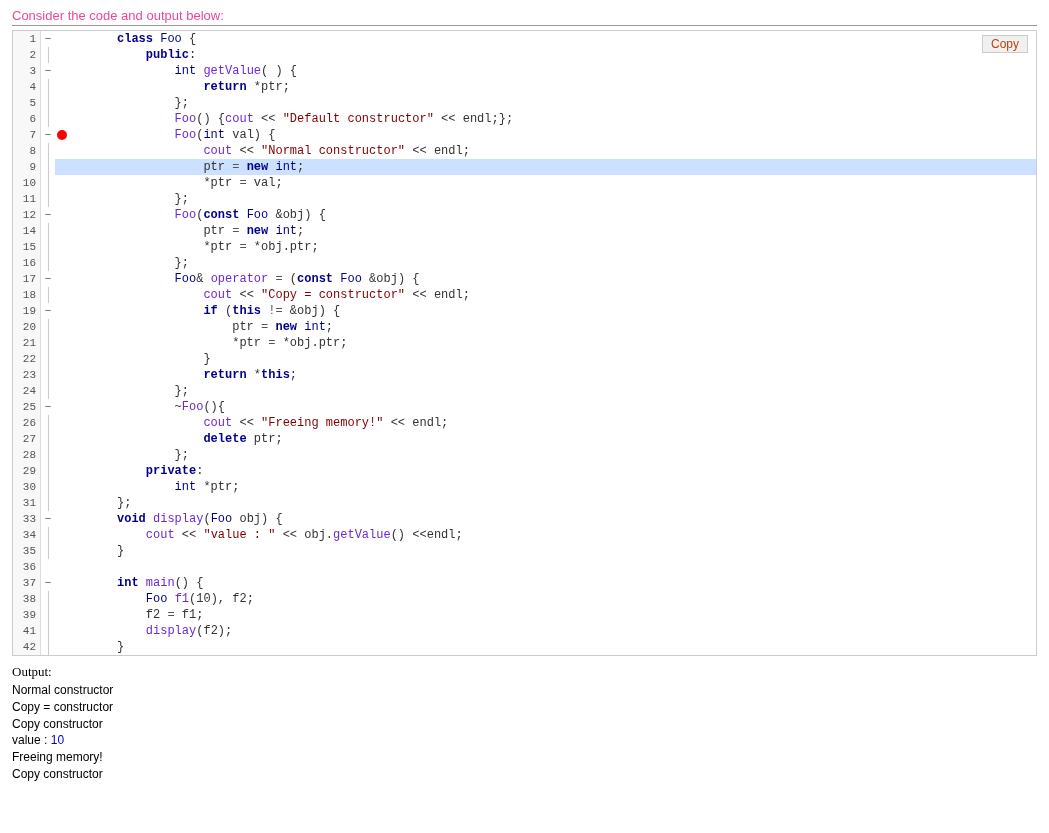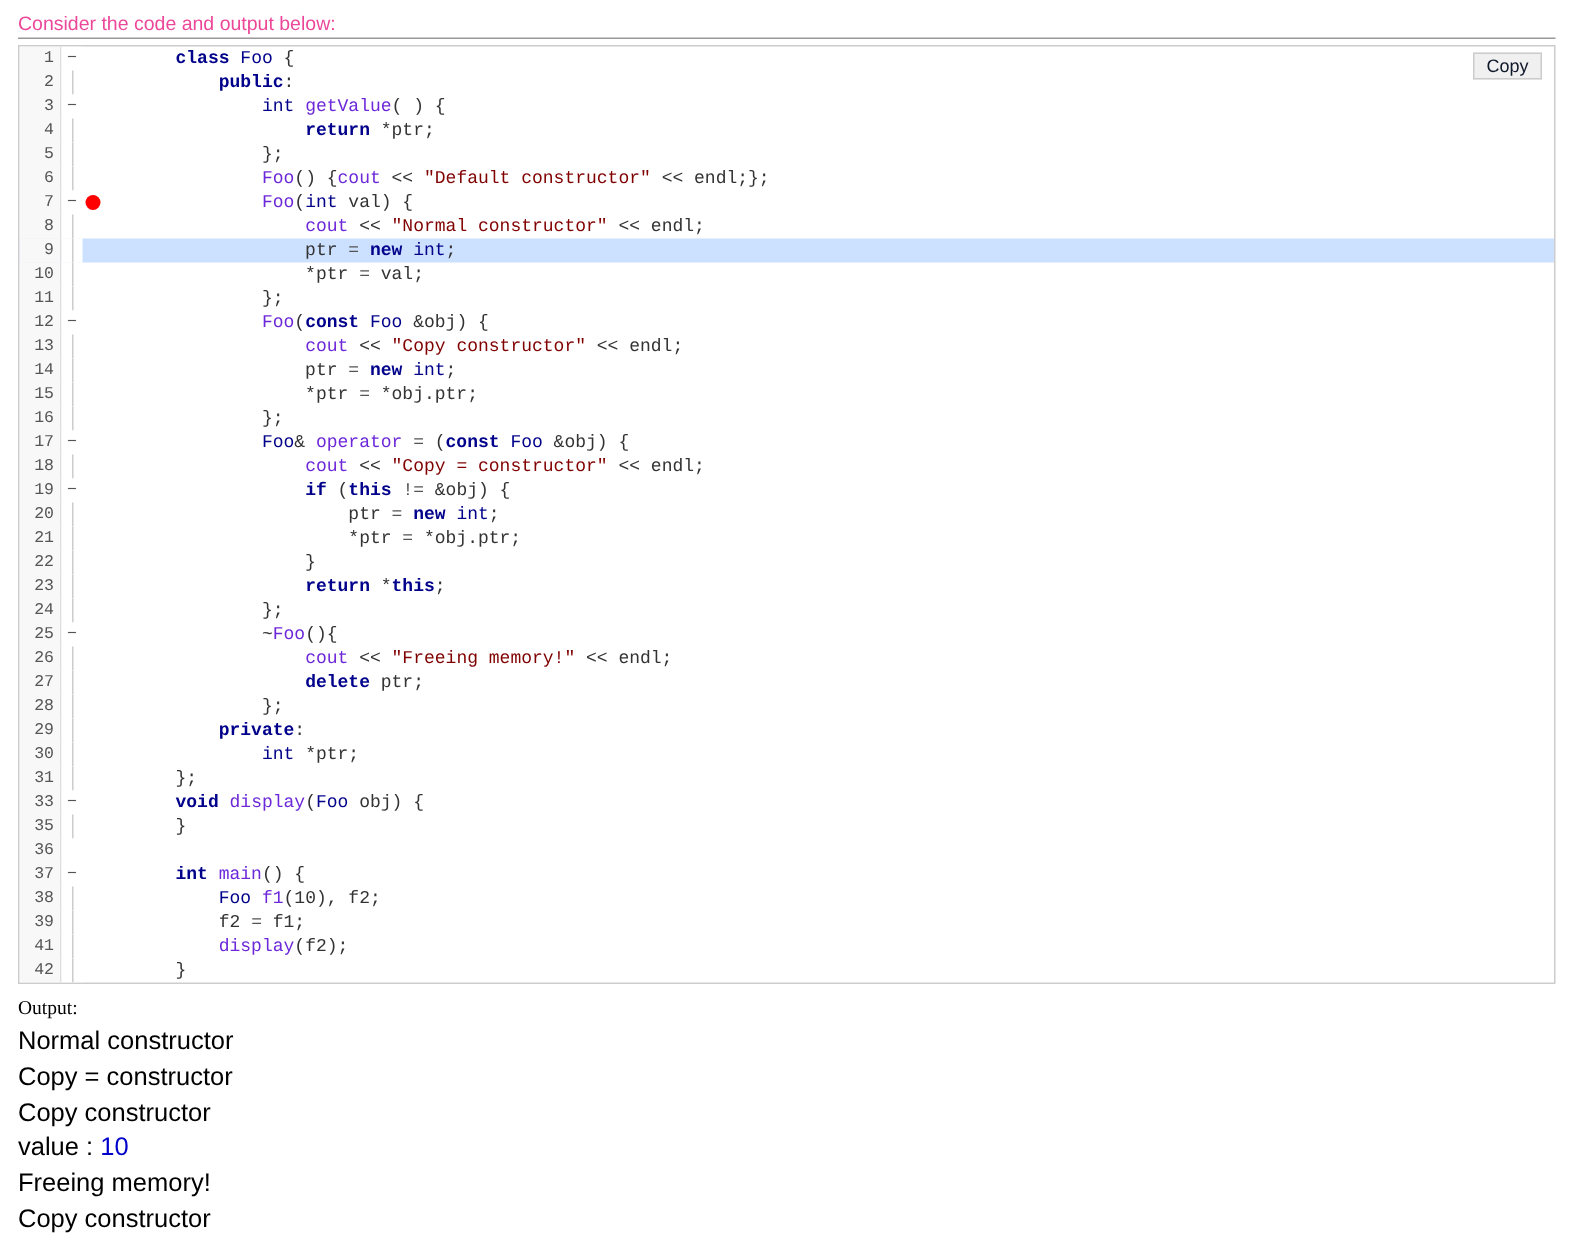--- a/index.html
+++ b/index.html
@@ -31,21 +31,21 @@
 
     .copy-btn {
       position: absolute;
       top: 4px;
       right: 8px;
       font-size: 12px;
       background: #f0f0f0;
       border: 1px solid #ccc;
       padding: 1px 8px;
       cursor: pointer;
-      color: #0f172a;
+      color: #c2410c;
       z-index: 10;
     }
 
     .code-line {
       display: flex;
       align-items: stretch;
       min-height: 16px;
       line-height: 16px;
     }
 
@@ -126,21 +126,21 @@
     }
 
     .output-label {
       font-weight: normal;
       color: #000;
       margin-bottom: 2px;
       font-family: Liberation Serif, serif;
     }
 
     .output-line {
-      font-size: 17px;
+      font-size: 12px;
       color: #000;
       line-height: 1.4;
     }
 
     .output-line .blue-text {
       color: #0000cc;
     }
   </style>
 </head>
 <body>
@@ -242,28 +242,20 @@
       </div>
       <div class="code-line">
         <div class="line-num">12</div>
         <div class="fold-area">
           <span class="fold-minus">−</span>
         </div>
         <div class="breakpoint"></div>
         <div class="code-content">        <span class="fn">Foo</span>(<span class="kw">const</span> <span class="cls">Foo</span> &amp;obj) {</div>
       </div>
       <div class="code-line">
-        <div class="line-num">13</div>
-        <div class="fold-area">
-          <div class="fold-line"></div>
-        </div>
-        <div class="breakpoint"></div>
-        <div class="code-content">            <span class="fn">cout</span> &lt;&lt; <span class="str">"Copy constructor"</span> &lt;&lt; endl;</div>
-      </div>
-      <div class="code-line">
         <div class="line-num">14</div>
         <div class="fold-area">
           <div class="fold-line"></div>
         </div>
         <div class="breakpoint"></div>
         <div class="code-content">            ptr <span class="op">=</span> <span class="kw">new</span> <span class="type">int</span>;</div>
       </div>
       <div class="code-line">
         <div class="line-num">15</div>
         <div class="fold-area">
@@ -400,20 +392,28 @@
         <div class="breakpoint"></div>
         <div class="code-content">};</div>
       </div>
       <div class="code-line">
         <div class="line-num">33</div>
         <div class="fold-area">
           <span class="fold-minus">−</span>
         </div>
         <div class="breakpoint"></div>
         <div class="code-content"><span class="kw">void</span> <span class="fn">display</span>(<span class="cls">Foo</span> obj) {</div>
+      </div>
+      <div class="code-line">
+        <div class="line-num">34</div>
+        <div class="fold-area">
+          <div class="fold-line"></div>
+        </div>
+        <div class="breakpoint"></div>
+        <div class="code-content">    <span class="fn">cout</span> &lt;&lt; <span class="str">"value : "</span> &lt;&lt; obj.<span class="fn">getValue</span>() &lt;&lt;endl;</div>
       </div>
       <div class="code-line">
         <div class="line-num">35</div>
         <div class="fold-area">
           <div class="fold-line"></div>
         </div>
         <div class="breakpoint"></div>
         <div class="code-content">}</div>
       </div>
       <div class="code-line">

